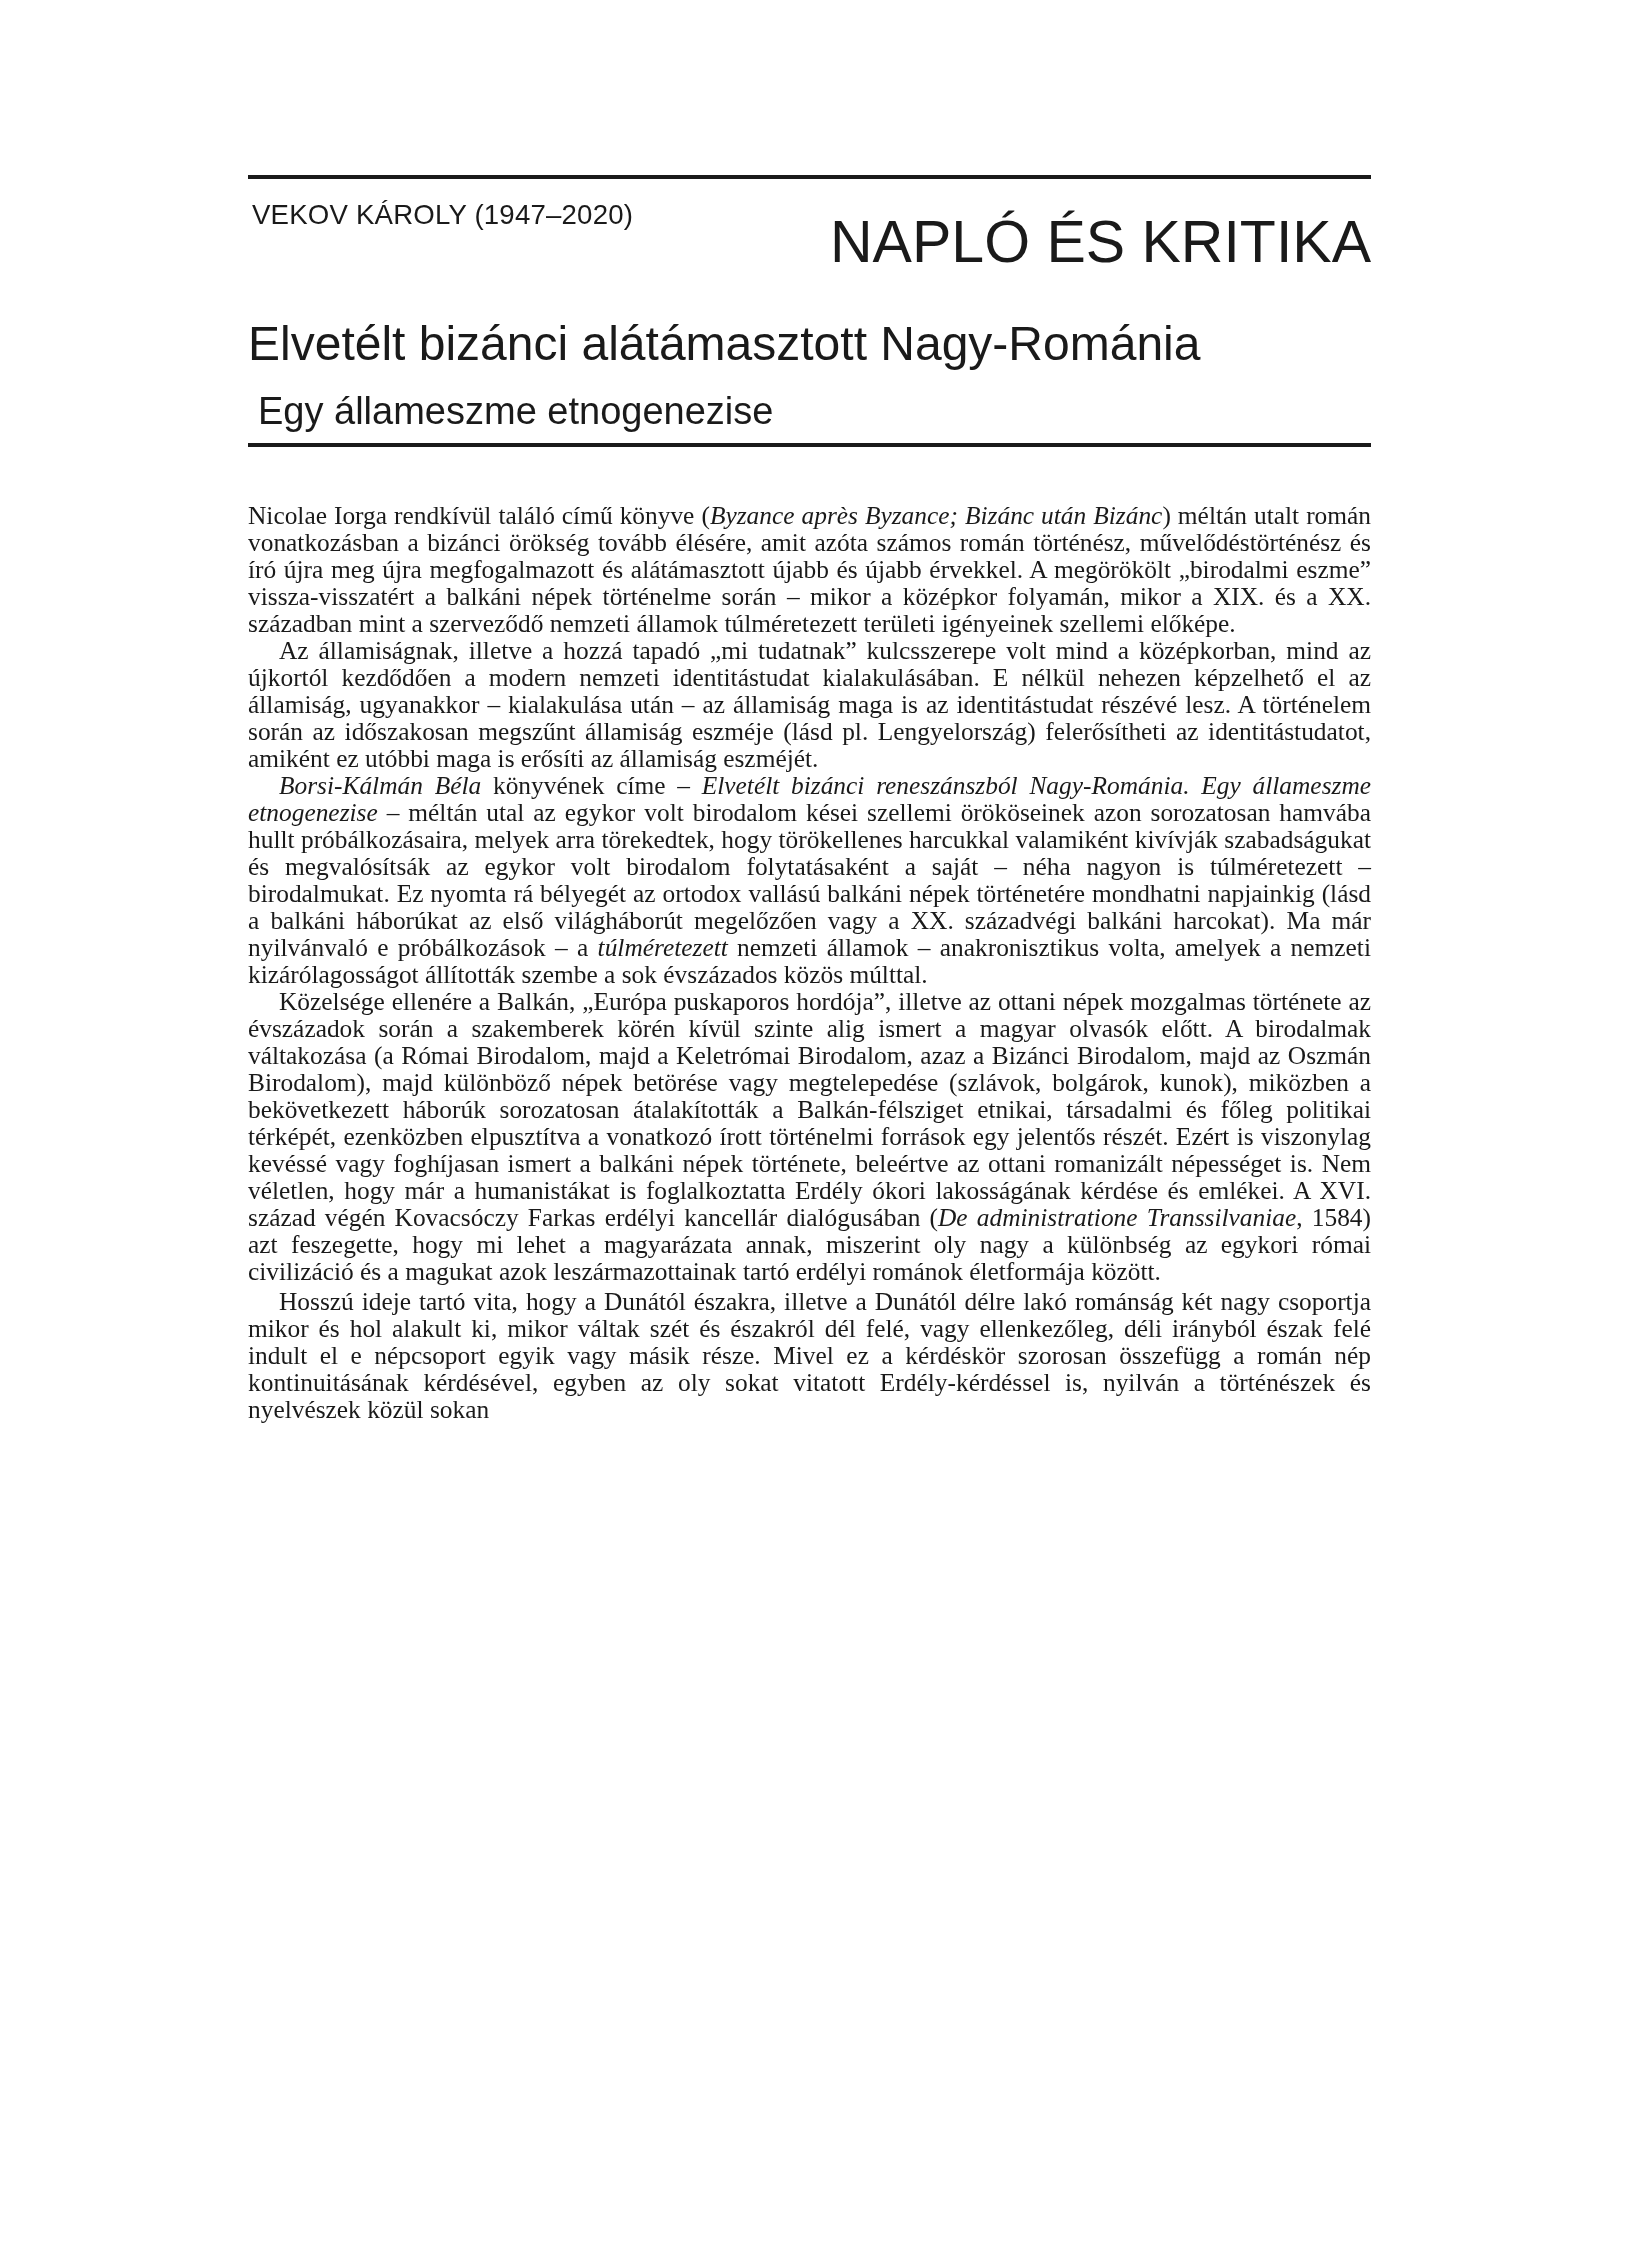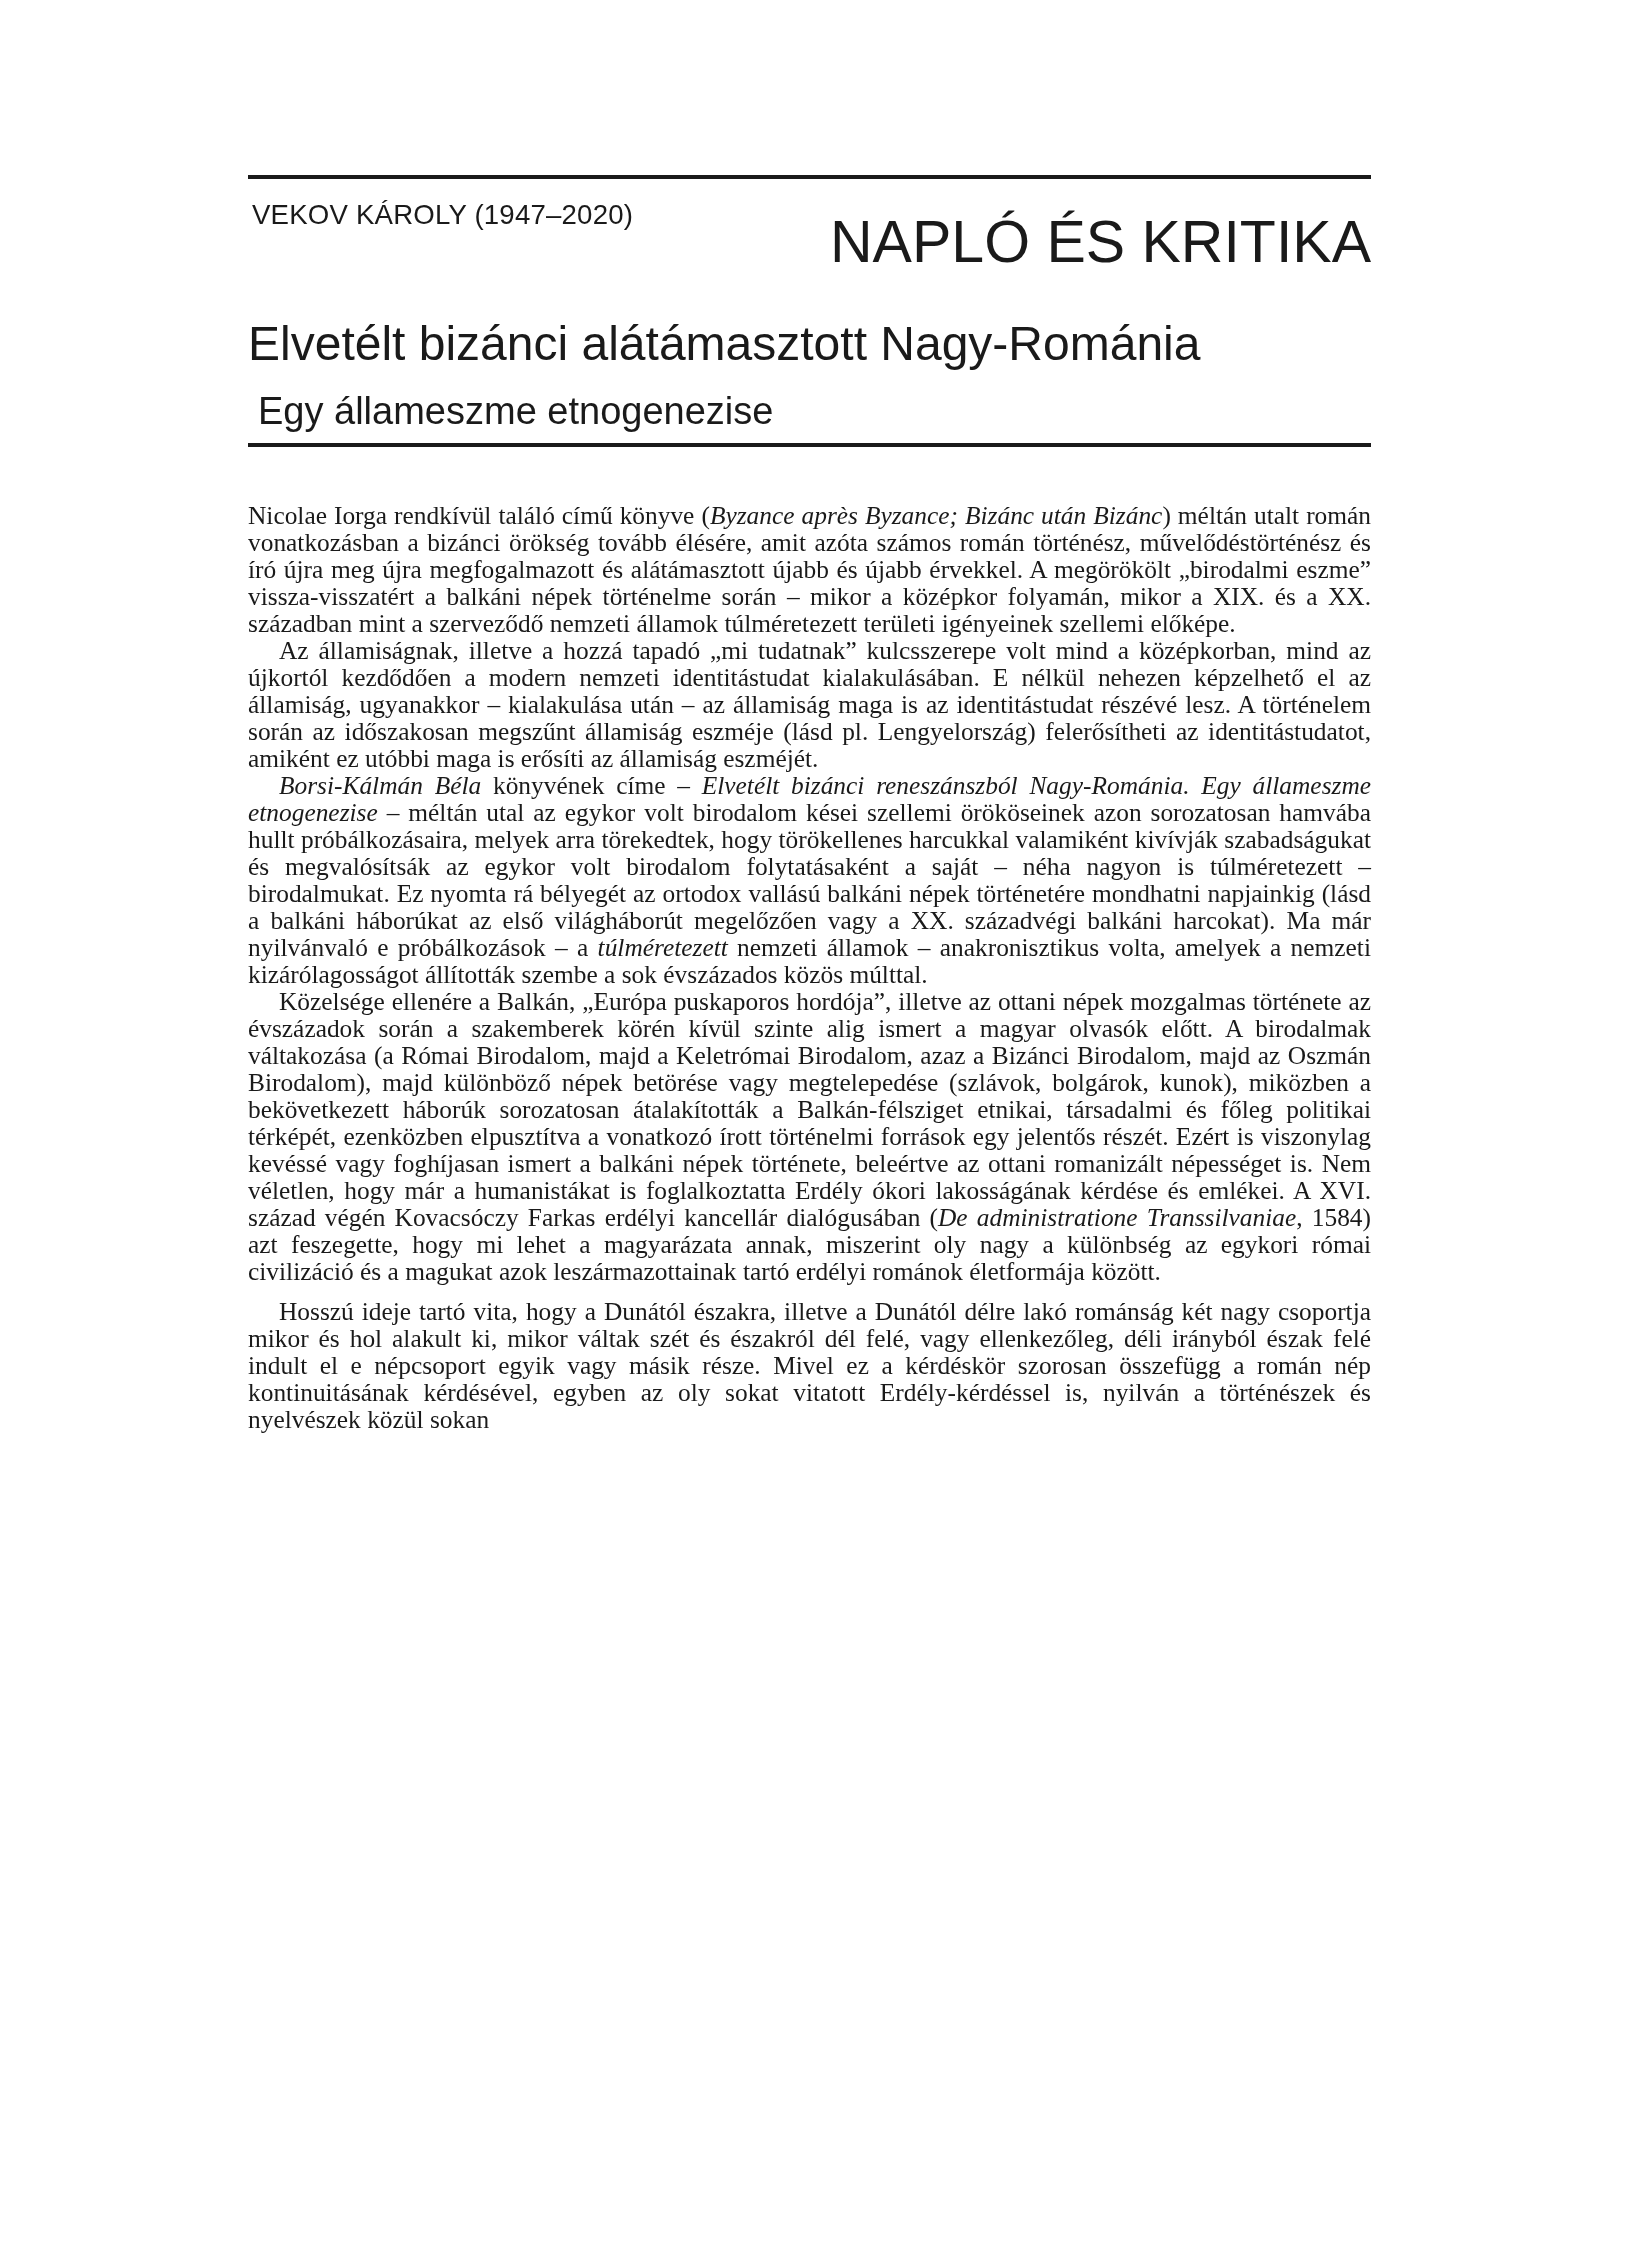--- a/index.html
+++ b/index.html
@@ -78,21 +78,21 @@
       hyphens: none;
     }
     .body p {
       margin: 0;
       text-indent: 31px;
     }
     .body p.first {
       text-indent: 0;
     }
     .body p.spaced {
-      margin-top: 13px;
+      margin-top: 3px;
     }
     .body i { font-style: italic; }
   </style>
 </head>
 <body>
 
 <div class="page">
   <div class="rule rule-top"></div>
 
   <div class="running-head">VEKOV KÁROLY (1947–2020)</div>

